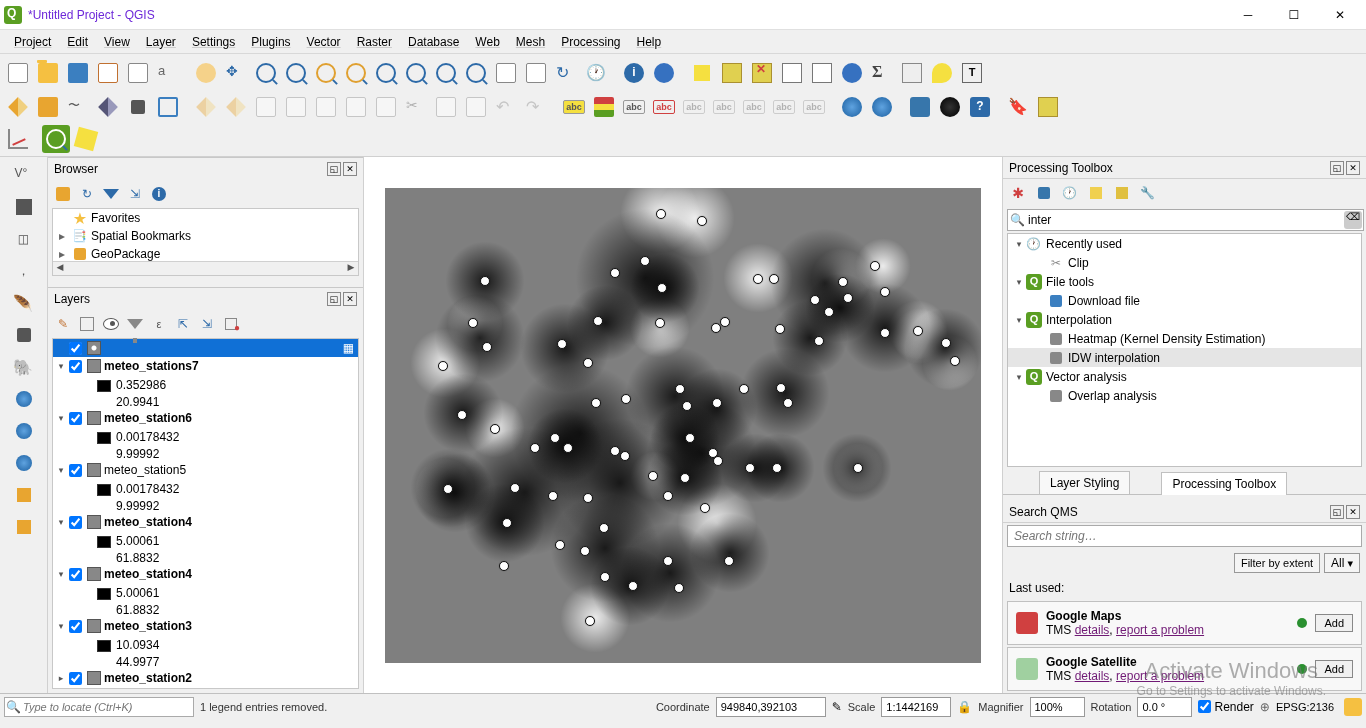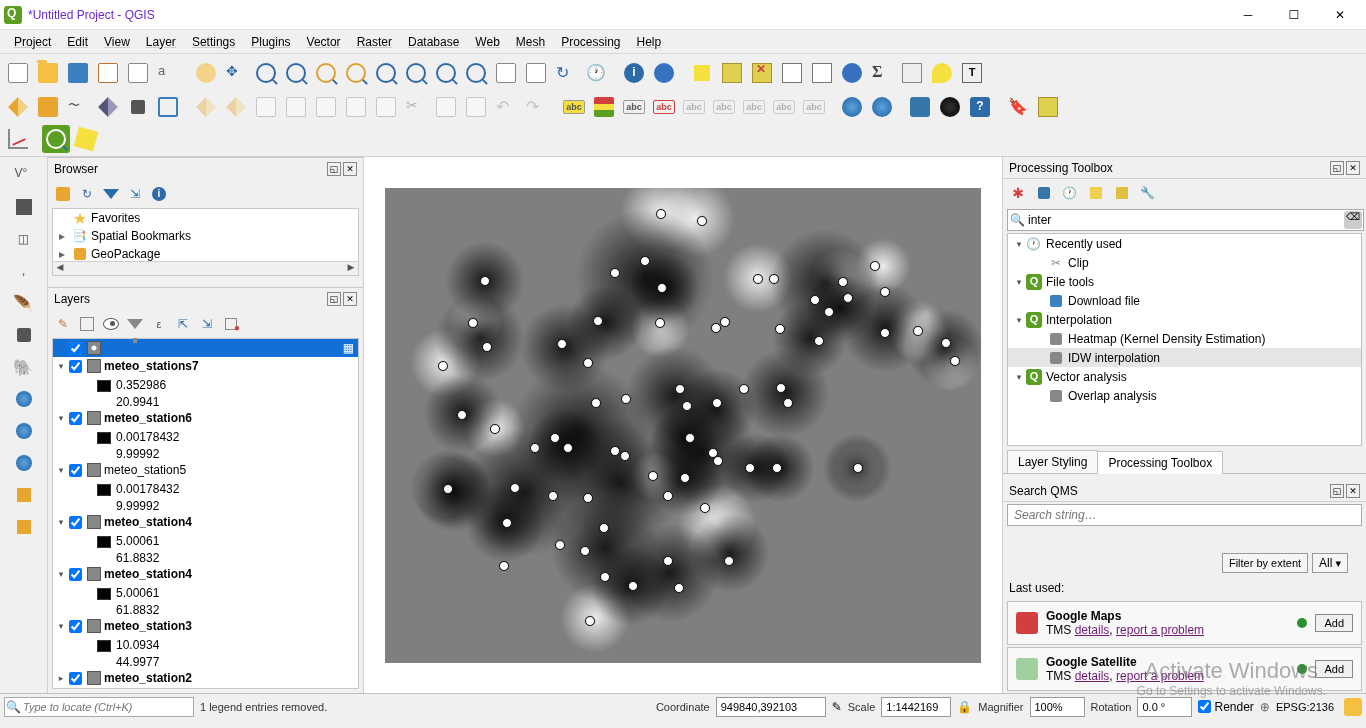--- a/index.html
+++ b/index.html
@@ -105,23 +105,23 @@
 .clrbtn { width: 18px; height: 18px; margin-left: -20px; background: #ccc; border-radius: 3px; text-align: center; font-size: 10px; cursor: pointer; }
 
 .proctree { flex: 1; overflow-y: auto; background: #fff; border: 1px solid #c0c0c0; margin: 0 4px; font-size: 12px; }
 .prow { display: flex; align-items: center; height: 19px; padding-left: 4px; }
 .prow .tri { width: 14px; text-align: center; color: #555; font-size: 9px; cursor: pointer; }
 .prow .pico { width: 16px; height: 16px; margin-right: 4px; display: flex; align-items: center; justify-content: center; }
 .prow.selected { background: #e5e5e5; }
 .prow.indent2 { padding-left: 40px; }
 
 .tabsrow { height: 24px; display: flex; align-items: flex-end; padding: 0 4px; border-bottom: 1px solid #c0c0c0; margin-top: 4px; }
-.tab { padding: 4px 10px; border: 1px solid #c0c0c0; border-bottom: none; background: #f8f8f8; margin-right: -1px; cursor: pointer; font-size: 12px; }
+.tab { padding: 4px 10px; border: 1px solid #c0c0c0; border-bottom: none; background: #f8f8f8; margin-right: -1px; cursor: pointer; font-size: 12px; margin-left: 32px; }
 .tab.active { background: #fff; position: relative; top: 1px; }
-.filterrow { height: 28px; display: flex; align-items: center; justify-content: flex-end; padding: 0 18px; gap: 4px; margin-top: 21px; }
+.filterrow { height: 28px; display: flex; align-items: center; justify-content: flex-end; padding: 0 6px; gap: 4px; }
 .filterbtn { height: 20px; border: 1px solid #999; background: #f5f5f5; padding: 0 6px; font-size: 11px; display: flex; align-items: center; cursor: pointer; }
 .lastused { padding: 4px 6px; font-size: 12px; }
 .qitem { border: 1px solid #c0c0c0; background: #f8f8f8; margin: 2px 4px; padding: 6px 8px; display: flex; align-items: center; gap: 8px; min-height: 44px; }
 .qicon { width: 22px; height: 22px; background: #d04040; border-radius: 3px; position: relative; flex-shrink: 0; }
 .qicon.sat { background: #a0d0a0; }
 .qmeta { flex: 1; font-size: 11px; }
 .qmeta .qname { font-weight: bold; font-size: 12px; }
 .qmeta a { color: #701a75; text-decoration: underline; cursor: pointer; }
 .dot { width: 10px; height: 10px; border-radius: 50%; background: #2a9030; }
 .addbtn { border: 1px solid #888; background: #f0f0f0; padding: 2px 8px; cursor: pointer; font-size: 11px; }

